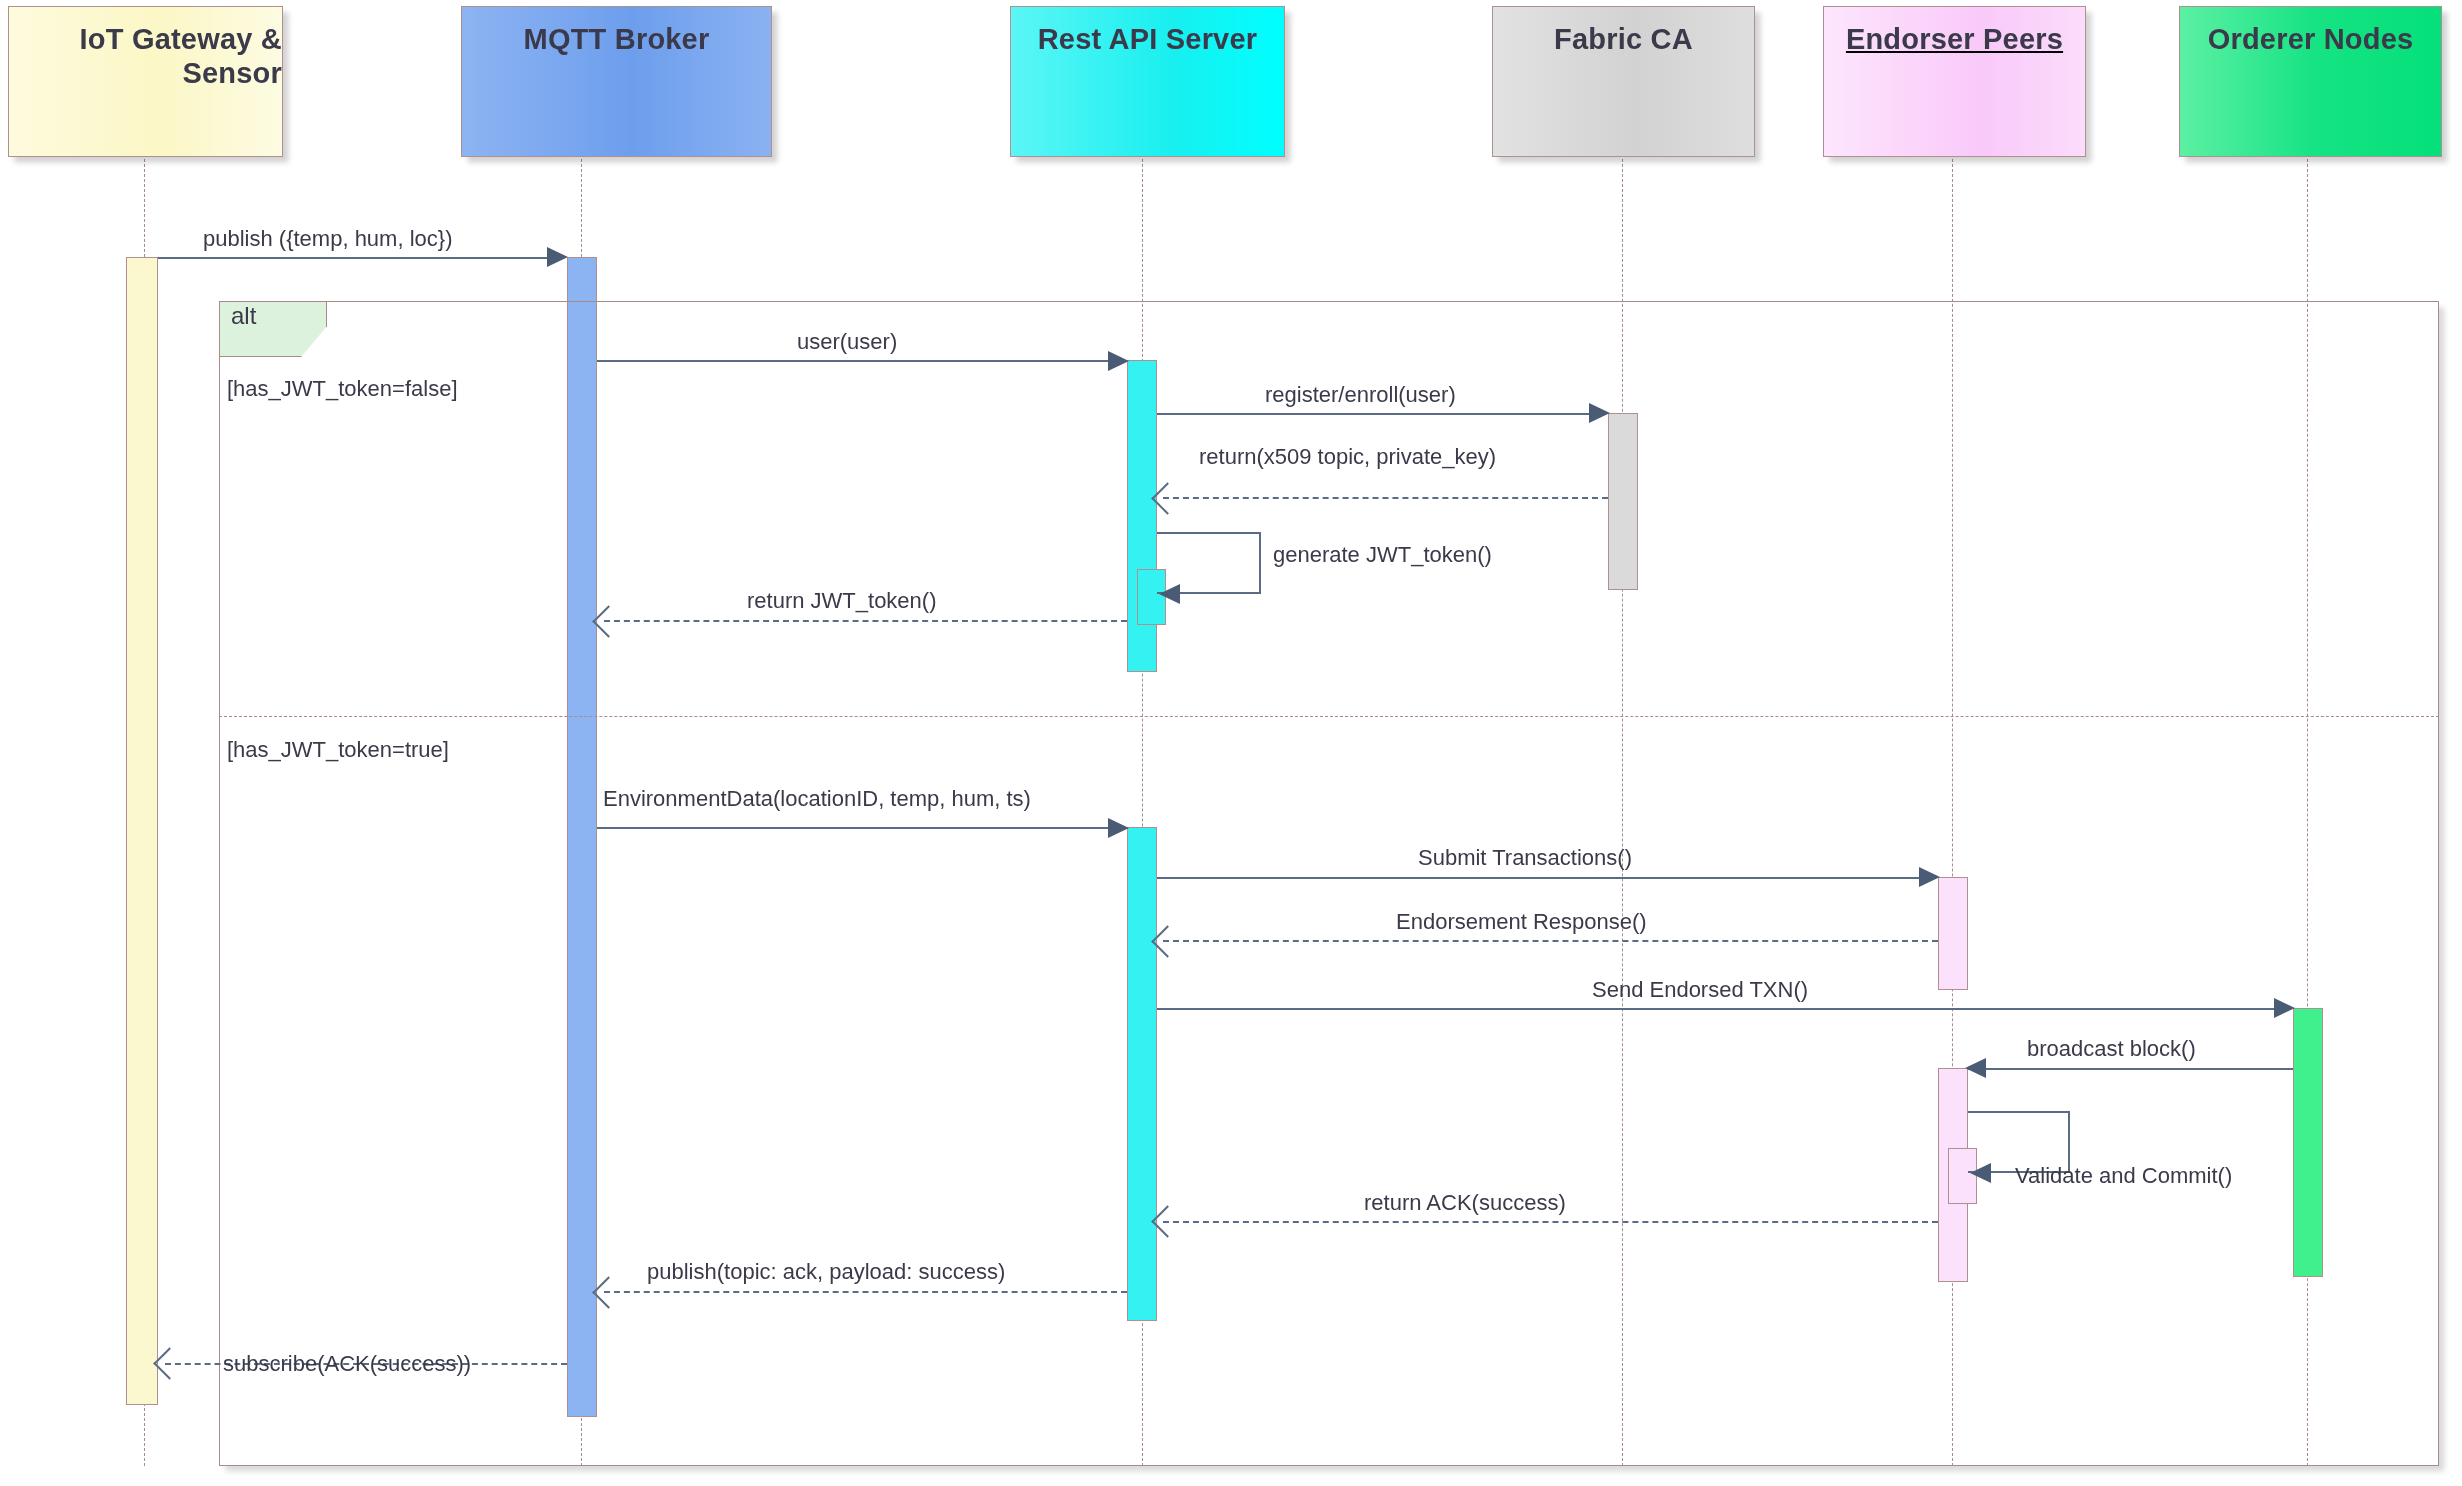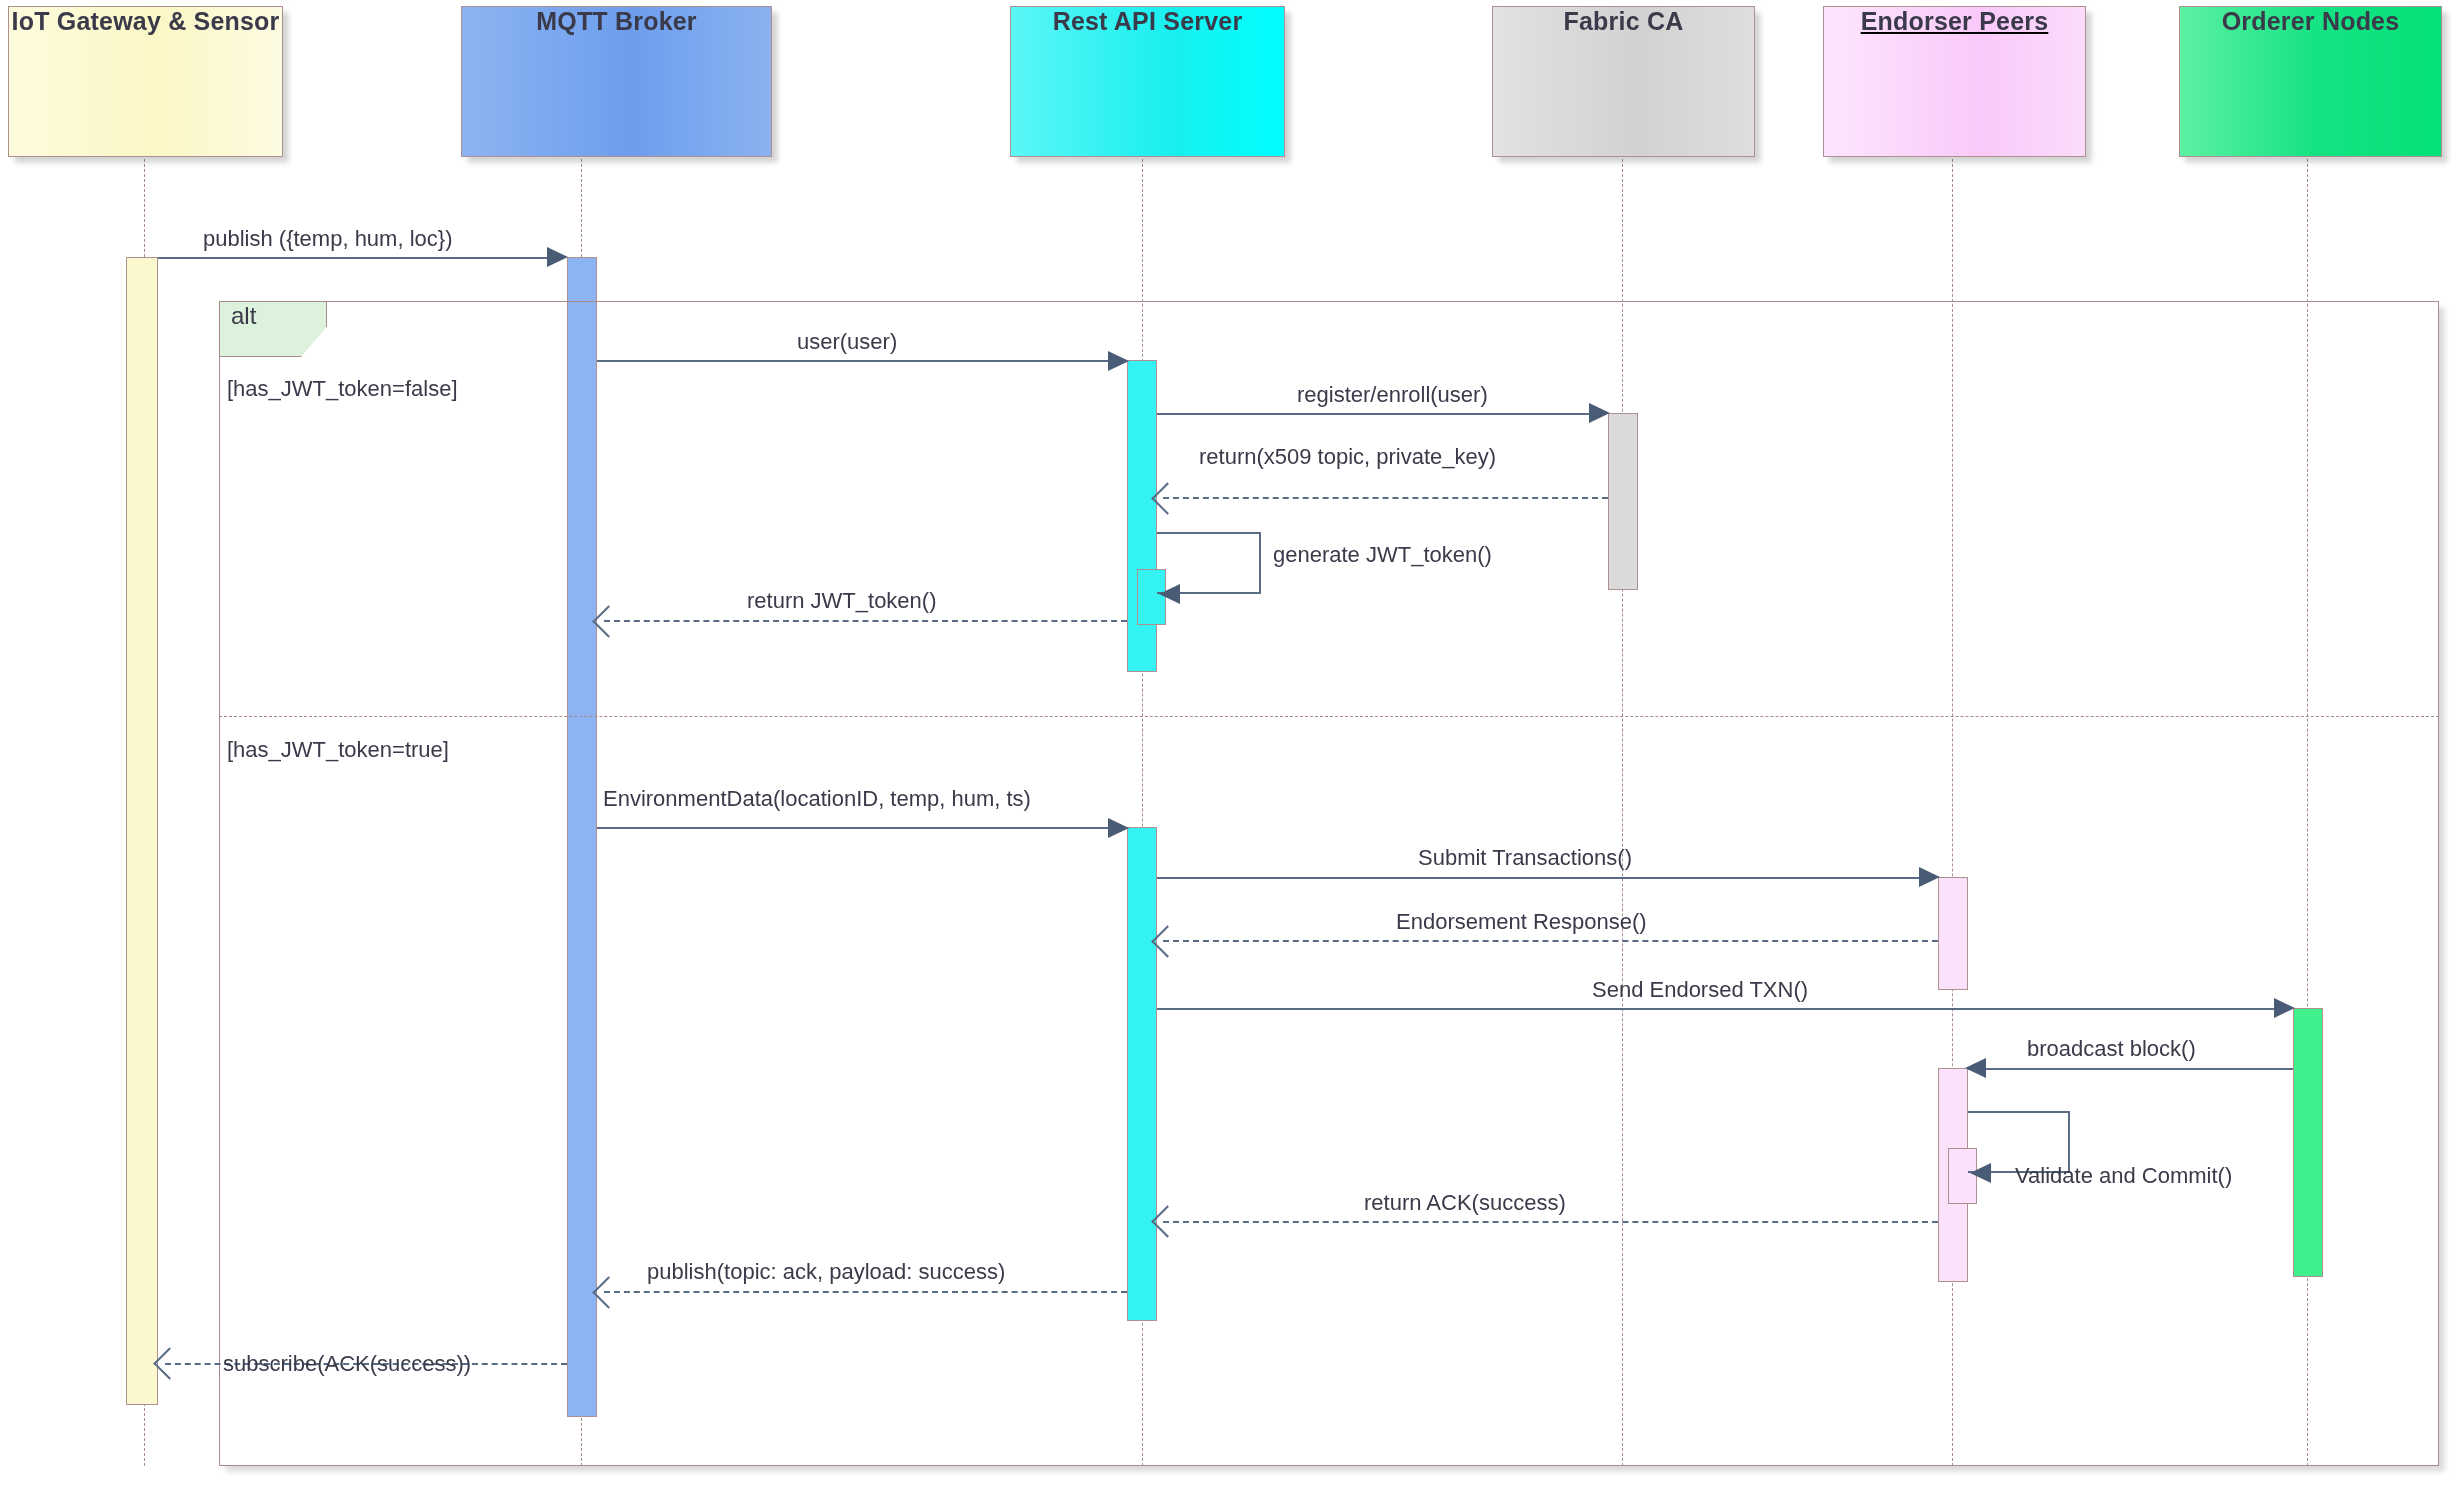--- a/index.html
+++ b/index.html
@@ -3,22 +3,22 @@
 <meta charset="utf-8">
 <style>
   html,body{margin:0;padding:0;background:#ffffff;}
   body{font-family:"Liberation Sans", sans-serif;}
   #canvas{position:relative;width:2462px;height:1487px;background:#fff;overflow:hidden;}
 
   
   .pbox{position:absolute;box-sizing:border-box;border:1.6px solid #b08f8f;
         display:flex;align-items:flex-start;justify-content:center;
         box-shadow:5.6px 5.6px 5.6px rgba(0,0,0,0.18);}
-  .pbox .ptitle{font-weight:bold;font-size:25px;color:#3a3a4a;line-height:1.15;
-        text-align:left;padding-top:0;letter-spacing:0.2px;}
+  .pbox .ptitle{font-weight:bold;font-size:29px;color:#3a3a4a;line-height:1.15;
+        text-align:right;padding-top:16px;letter-spacing:0.2px;}
 
   
   .lifeline{position:absolute;width:0;border-left:1.6px dashed #a88b8b;}
 
   
   .act{position:absolute;box-sizing:border-box;border:1.6px solid #b08f8f;}
 
   
   .frag{position:absolute;box-sizing:border-box;border:1.6px solid #a98a8a;
         background:transparent;box-shadow:5.6px 5.6px 5.6px rgba(0,0,0,0.15);}
@@ -119,21 +119,21 @@
   <div class="msg solid" style="left:158px;top:257px;width:390px;"></div>
   <div class="arrowhead ah-right-filled" style="left:547px;top:247px;"></div>
   <div class="mlabel" style="left:203px;top:226px;">publish ({temp, hum, loc})</div>
 
   <div class="msg solid" style="left:597px;top:360px;width:513px;"></div>
   <div class="arrowhead ah-right-filled" style="left:1108px;top:351px;"></div>
   <div class="mlabel" style="left:797px;top:329px;">user(user)</div>
 
   <div class="msg solid" style="left:1157px;top:413px;width:435px;"></div>
   <div class="arrowhead ah-right-filled" style="left:1589px;top:403px;"></div>
-  <div class="mlabel" style="left:1265px;top:382px;margin-left:32px;">register/enroll(user)</div>
+  <div class="mlabel" style="left:1265px;top:382px;">register/enroll(user)</div>
 
   <div class="msg dashed" style="left:1163px;top:497px;width:445px;"></div>
   <div class="ah-left-open" style="left:1156px;top:487px;"></div>
   <div class="mlabel" style="left:1199px;top:444px;">return(x509 topic, private_key)</div>
 
   <div class="selfmsg" style="left:1157px;top:532px;width:104px;height:62px;"></div>
   <div class="arrowhead ah-left-filled" style="left:1159px;top:584px;"></div>
   <div class="mlabel" style="left:1273px;top:542px;">generate JWT_token()</div>
 
   <div class="msg dashed" style="left:604px;top:620px;width:523px;"></div>

